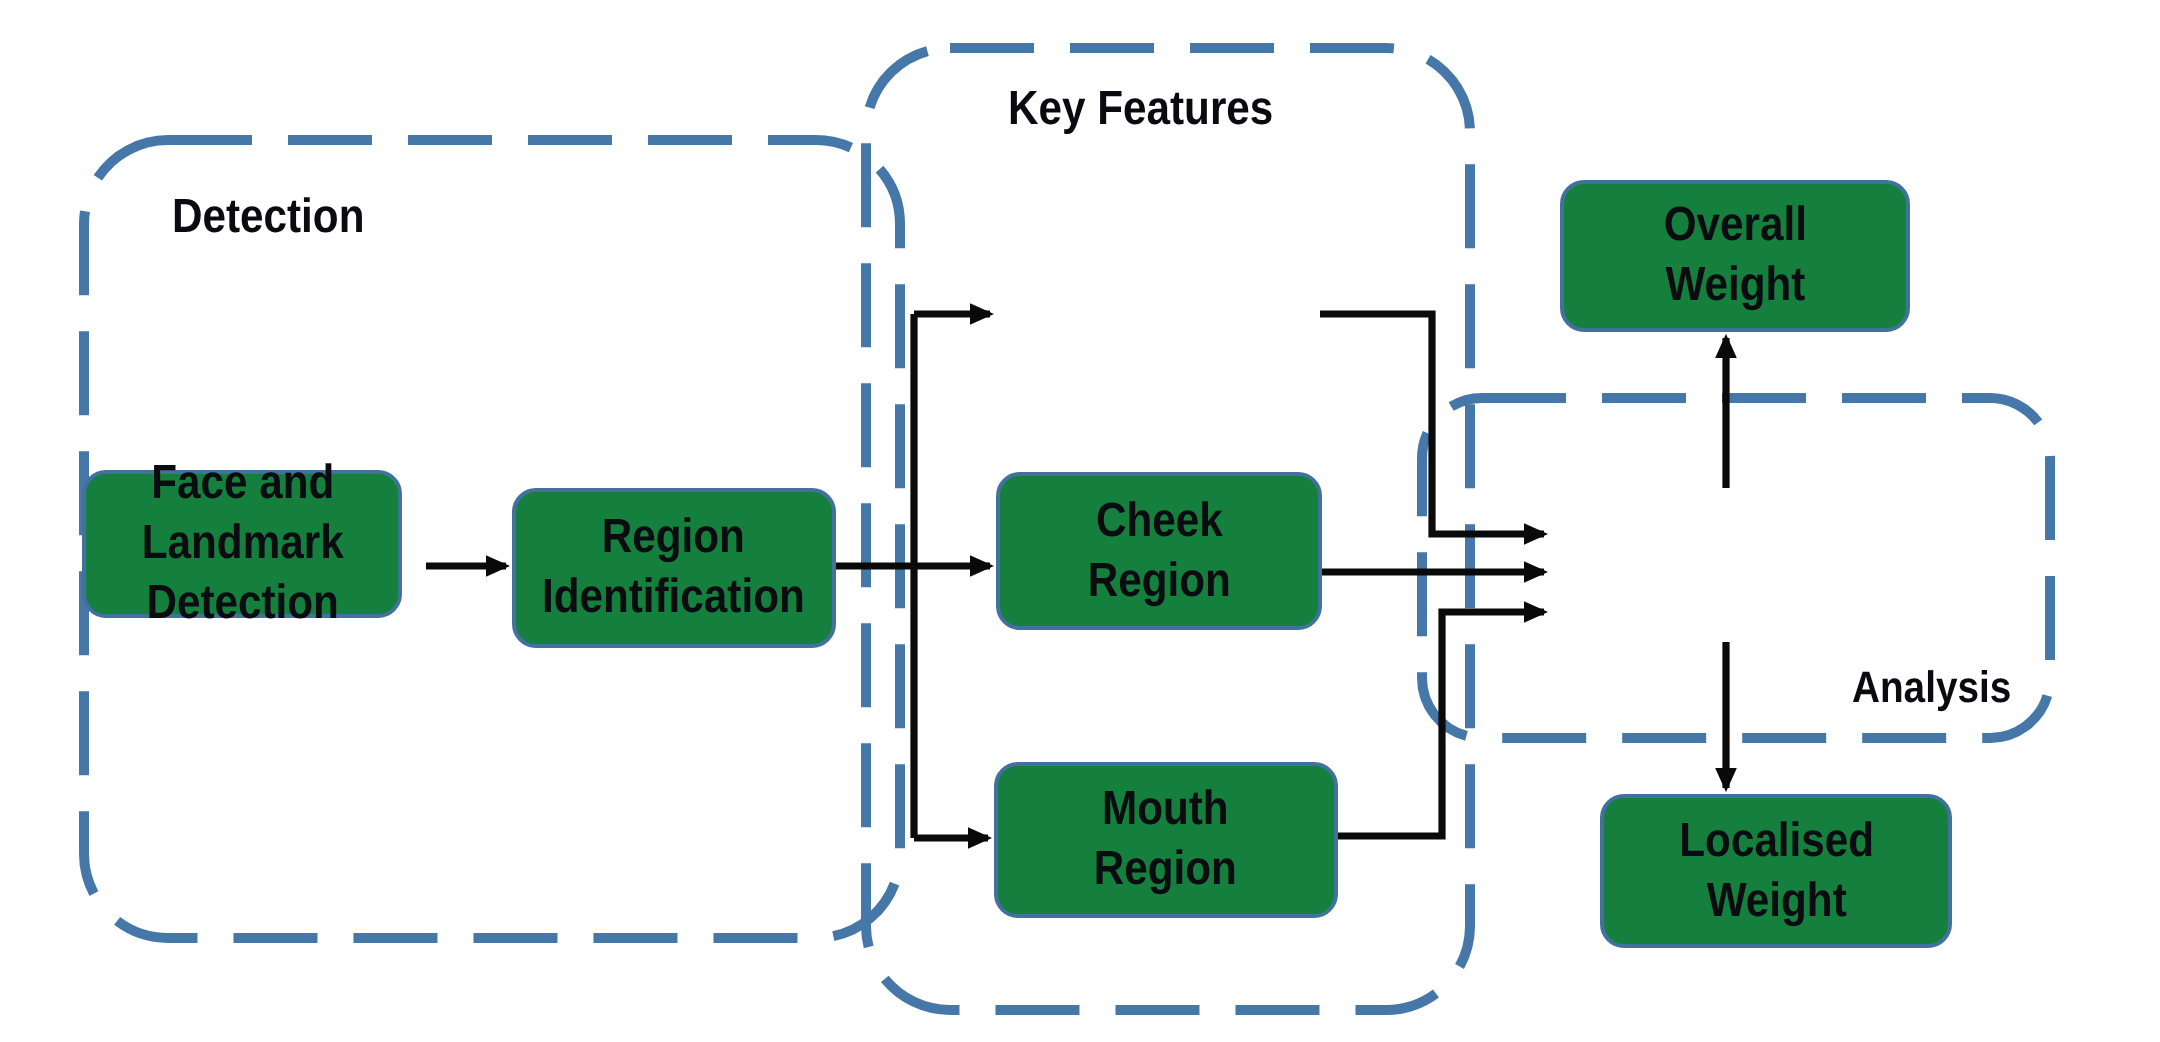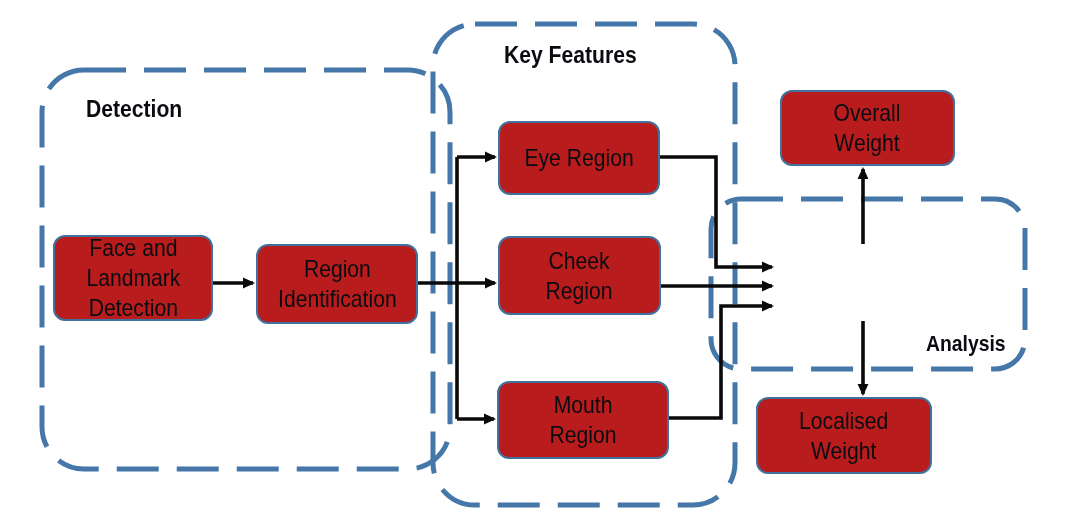--- a/index.html
+++ b/index.html
@@ -21,52 +21,52 @@
     top: 0;
     width: 1080px;
     height: 521px;
   }
   .node {
     position: absolute;
     display: flex;
     align-items: center;
     justify-content: center;
     text-align: center;
-    background: #b91c1c;
+    background: #15803d;
     border: 2px solid #41719c;
     border-radius: 12px;
     box-sizing: border-box;
     color: #0b0c12;
-    font-weight: normal;
+    font-weight: bold;
     font-size: 24px;
     line-height: 30px;
   }
   .node .lbl {
     white-space: pre-line;
     transform: scaleX(0.88);
   }
   .container-label {
     position: absolute;
     color: #0a0a10;
     font-weight: bold;
     font-size: 24px;
     line-height: 26px;
     transform: scaleX(0.88);
     transform-origin: left top;
     white-space: nowrap;
   }
   
-  #node-face-landmark-detection { left: 53px;  top: 235px; width: 160px; height: 86px; }
+  #node-face-landmark-detection { left: 41px;  top: 235px; width: 160px; height: 74px; }
   #node-region-identification  { left: 256px; top: 244px; width: 162px; height: 80px; }
   #node-eye-region             { left: 498px; top: 121px; width: 162px; height: 74px; }
   #node-cheek-region           { left: 498px; top: 236px; width: 163px; height: 79px; }
   #node-mouth-region           { left: 497px; top: 381px; width: 172px; height: 78px; }
   #node-optical-flow           { left: 775px; top: 244px; width: 172px; height: 77px; }
   #node-overall-weight         { left: 780px; top: 90px;  width: 175px; height: 76px; }
-  #node-localised-weight       { left: 756px; top: 397px; width: 176px; height: 77px; }
+  #node-localised-weight       { left: 800px; top: 397px; width: 176px; height: 77px; }
   
   #label-detection    { left: 86px;  top: 96px;  }
   #label-key-features { left: 504px; top: 42px;  }
   #label-analysis     { left: 926px; top: 331px; font-size: 22px; }
 </style>
 </head>
 <body>
 
 <div class="canvas">
 
@@ -103,23 +103,20 @@
 
   <div class="node" id="node-face-landmark-detection">
     <span class="lbl">Face and
 Landmark
 Detection</span>
   </div>
   <div class="node" id="node-region-identification">
     <span class="lbl">Region
 Identification</span>
   </div>
-  <div class="node" id="node-eye-region">
-    <span class="lbl">Eye Region</span>
-  </div>
   <div class="node" id="node-cheek-region">
     <span class="lbl">Cheek
 Region</span>
   </div>
   <div class="node" id="node-mouth-region">
     <span class="lbl">Mouth
 Region</span>
   </div>
   <div class="node" id="node-overall-weight">
     <span class="lbl">Overall

